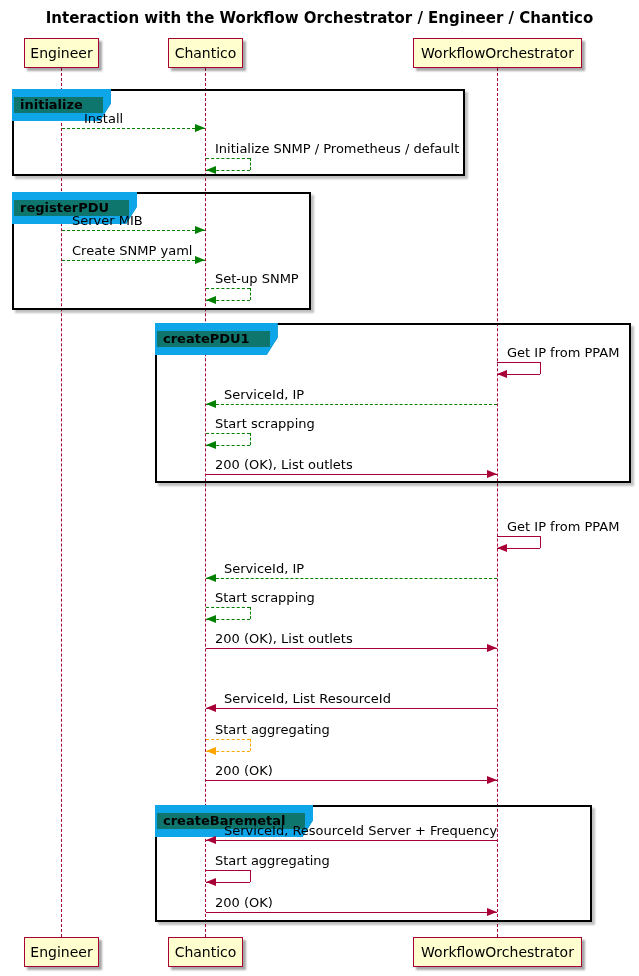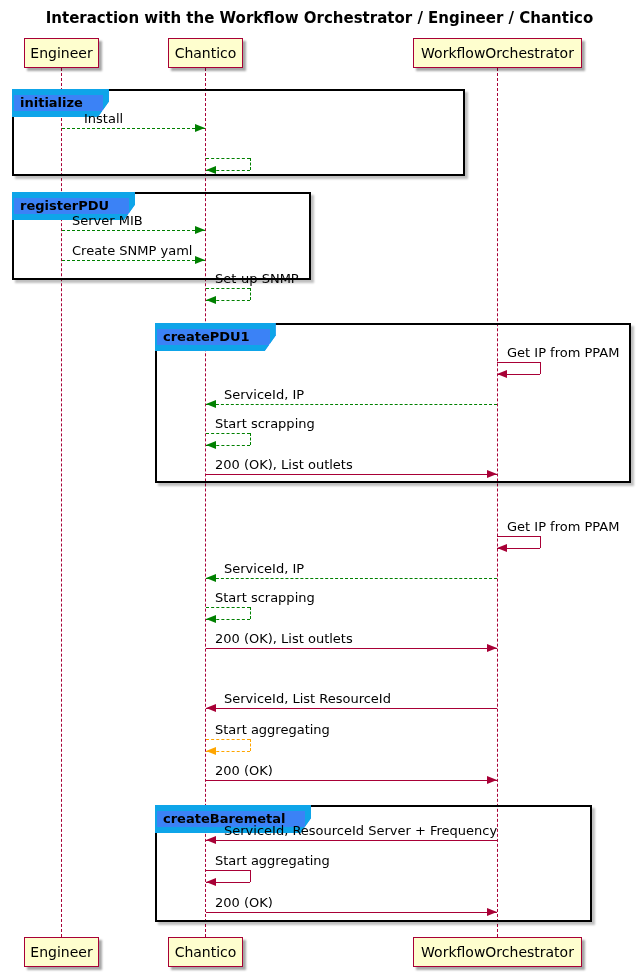--- a/index.html
+++ b/index.html
@@ -44,22 +44,22 @@
   }
   .frame {
     position: absolute;
     border: 2px solid #000;
     box-shadow: 3px 3px 2px rgba(0,0,0,0.25);
     background: transparent;
   }
   .frame-label {
     position: absolute;
     left: -2px; top: -2px;
-    background: #3b82f6;
-    border: 6px solid #0ea5e9;
+    background: #0f766e;
+    border: 8px solid #0ea5e9;
     border-left-width: 2px;
     font-size: 13px;
     font-weight: bold;
     color: #000;
     padding: 0 20px 1px 6px;
     white-space: nowrap;
     clip-path: polygon(0 0, 100% 0, 100% 45%, calc(100% - 11px) 100%, 0 100%);
   }
   .msg-label {
     position: absolute;
@@ -111,34 +111,35 @@
   <div class="participant" style="left:168px; top:937px; width:75px;">
       <span>Chantico</span>
     </div>
   <div class="participant" style="left:413px; top:937px; width:169px;">
       <span>WorkflowOrchestrator</span>
     </div>
 
   <div class="frame" style="left:12px; top:89px; width:453px; height:87px;">
     <div class="frame-label">initialize</div>
   </div>
-  <div class="frame" style="left:12px; top:192px; width:299px; height:88px;">
+  <div class="frame" style="left:12px; top:192px; width:299px; height:118px;">
     <div class="frame-label">registerPDU</div>
   </div>
   <div class="frame" style="left:155px; top:323px; width:476px; height:160px;">
     <div class="frame-label">createPDU1</div>
   </div>
   <div class="frame" style="left:155px; top:805px; width:437px; height:117px;">
     <div class="frame-label">createBaremetal</div>
   </div>
 
   <div class="msg-label" style="left:84px; top:111px;">Install</div>
   <div class="hline dg" style="left:62px; top:128px; width:143px;"></div>
   <div class="ah ah-r green" style="left:195px; top:124px;"></div>
 
+  <div class="msg-label" style="left:215px; top:141px;">Initialize SNMP / Prometheus / default</div>
   <div class="hline dg" style="left:206px; top:158px; width:44px;"></div>
   <div class="vline dgv" style="left:250px; top:158px; height:12px;"></div>
   <div class="hline dg" style="left:206px; top:170px; width:44px;"></div>
   <div class="ah ah-l green" style="left:206px; top:166px;"></div>
 
   <div class="msg-label" style="left:72px; top:213px;">Server MIB</div>
   <div class="hline dg" style="left:62px; top:230px; width:143px;"></div>
   <div class="ah ah-r green" style="left:195px; top:226px;"></div>
 
   <div class="msg-label" style="left:72px; top:243px;">Create SNMP yaml</div>

